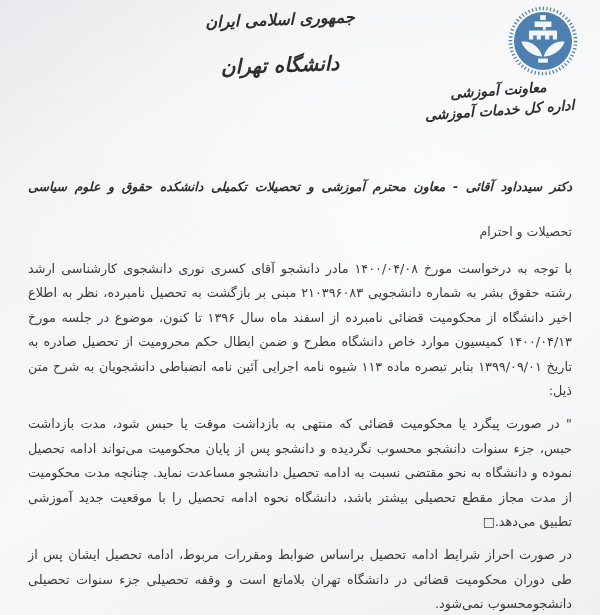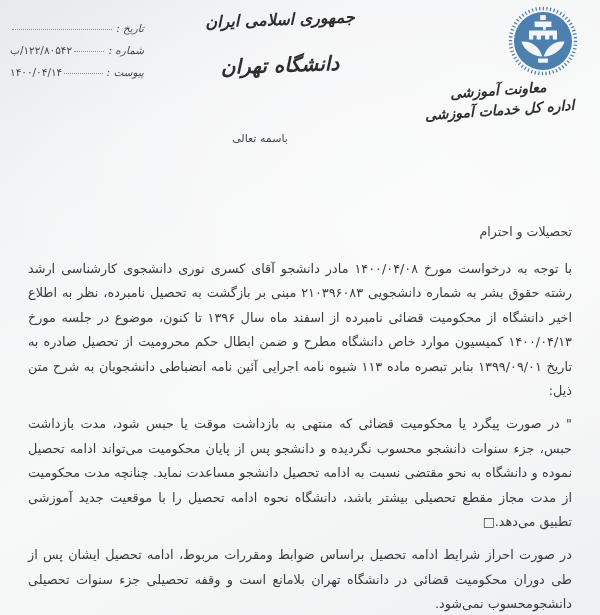--- a/index.html
+++ b/index.html
@@ -47,37 +47,20 @@
   .body-text { position:absolute; top:257px; right:28px; left:28px;
                font-size:12.8px; line-height:24.4px; color:#3b3b3d;
                text-align:justify; text-align-last:right; }
   .body-text p + p { margin-top:9px; }
 </style>
 </head>
 <body>
 
 <div class="page">
 
-  <div class="meta">
-    <div class="meta-row">
-      <span class="meta-label">تاریخ :</span>
-      <span class="meta-dots"></span>
-      <span class="meta-value"></span>
-    </div>
-    <div class="meta-row">
-      <span class="meta-label">شماره :</span>
-      <span class="meta-dots"></span>
-      <span class="meta-value">۱۲۲/۸۰۵۴۲/ب</span>
-    </div>
-    <div class="meta-row">
-      <span class="meta-label">پیوست :</span>
-      <span class="meta-dots"></span>
-      <span class="meta-value">۱۴۰۰/۰۴/۱۴</span>
-    </div>
-  </div>
 
   <div class="state-head">
     <div class="republic">جمهوری اسلامی ایران</div>
     <div class="university">دانشگاه تهران</div>
   </div>
 
   <div class="logo-wrap" style="color: rgb(77, 128, 174);">
     <svg viewBox="0 0 100 100" width="70" height="70" aria-hidden="true">
       <circle cx="50" cy="50" r="46.5" fill="none" stroke="currentColor" stroke-width="5" stroke-dasharray="1.8,3.4"></circle>
       <circle cx="50" cy="50" r="41.5" fill="currentColor"></circle>
@@ -90,22 +73,22 @@
         <rect x="43" y="75" width="14" height="6"></rect>
       </g>
     </svg>
   </div>
 
   <div class="dept">
     <div class="l1">معاونت آموزشی</div>
     <div class="l2">اداره کل خدمات آموزشی</div>
   </div>
 
-  <div class="invocation">باسمه تعالی</div>
 
+  <div class="recipient">دکتر سیدداود آقائی - معاون محترم آموزشی و تحصیلات تکمیلی دانشکده حقوق و علوم سیاسی</div>
 
   <div class="salutation">تحصیلات و احترام</div>
 
   <div class="body-text">
     <p>با توجه به درخواست مورخ ۱۴۰۰/۰۴/۰۸ مادر دانشجو آقای کسری نوری دانشجوی کارشناسی ارشد رشته حقوق بشر به شماره دانشجویی ۲۱۰۳۹۶۰۸۳ مبنی بر بازگشت به تحصیل نامبرده، نظر به اطلاع اخیر دانشگاه از محکومیت قضائی نامبرده از اسفند ماه سال ۱۳۹۶ تا کنون، موضوع در جلسه مورخ ۱۴۰۰/۰۴/۱۳ کمیسیون موارد خاص دانشگاه مطرح و ضمن ابطال حکم محرومیت از تحصیل صادره به تاریخ ۱۳۹۹/۰۹/۰۱ بنابر تبصره ماده ۱۱۳ شیوه نامه اجرایی آئین نامه انضباطی دانشجویان به شرح متن ذیل:</p>
     <p>" در صورت پیگرد یا محکومیت قضائی که منتهی به بازداشت موقت یا حبس شود، مدت بازداشت حبس، جزء سنوات دانشجو محسوب نگردیده و دانشجو پس از پایان محکومیت می‌تواند ادامه تحصیل نموده و دانشگاه به نحو مقتضی نسبت به ادامه تحصیل دانشجو مساعدت نماید. چنانچه مدت محکومیت از مدت مجاز مقطع تحصیلی بیشتر باشد، دانشگاه نحوه ادامه تحصیل را با موقعیت جدید آموزشی تطبیق می‌دهد.□</p>
     <p>در صورت احراز شرایط ادامه تحصیل براساس ضوابط ومقررات مربوط، ادامه تحصیل ایشان پس از طی دوران محکومیت قضائی در دانشگاه تهران بلامانع است و وقفه تحصیلی جزء سنوات تحصیلی دانشجومحسوب نمی‌شود.</p>
   </div>
 
 </div>

